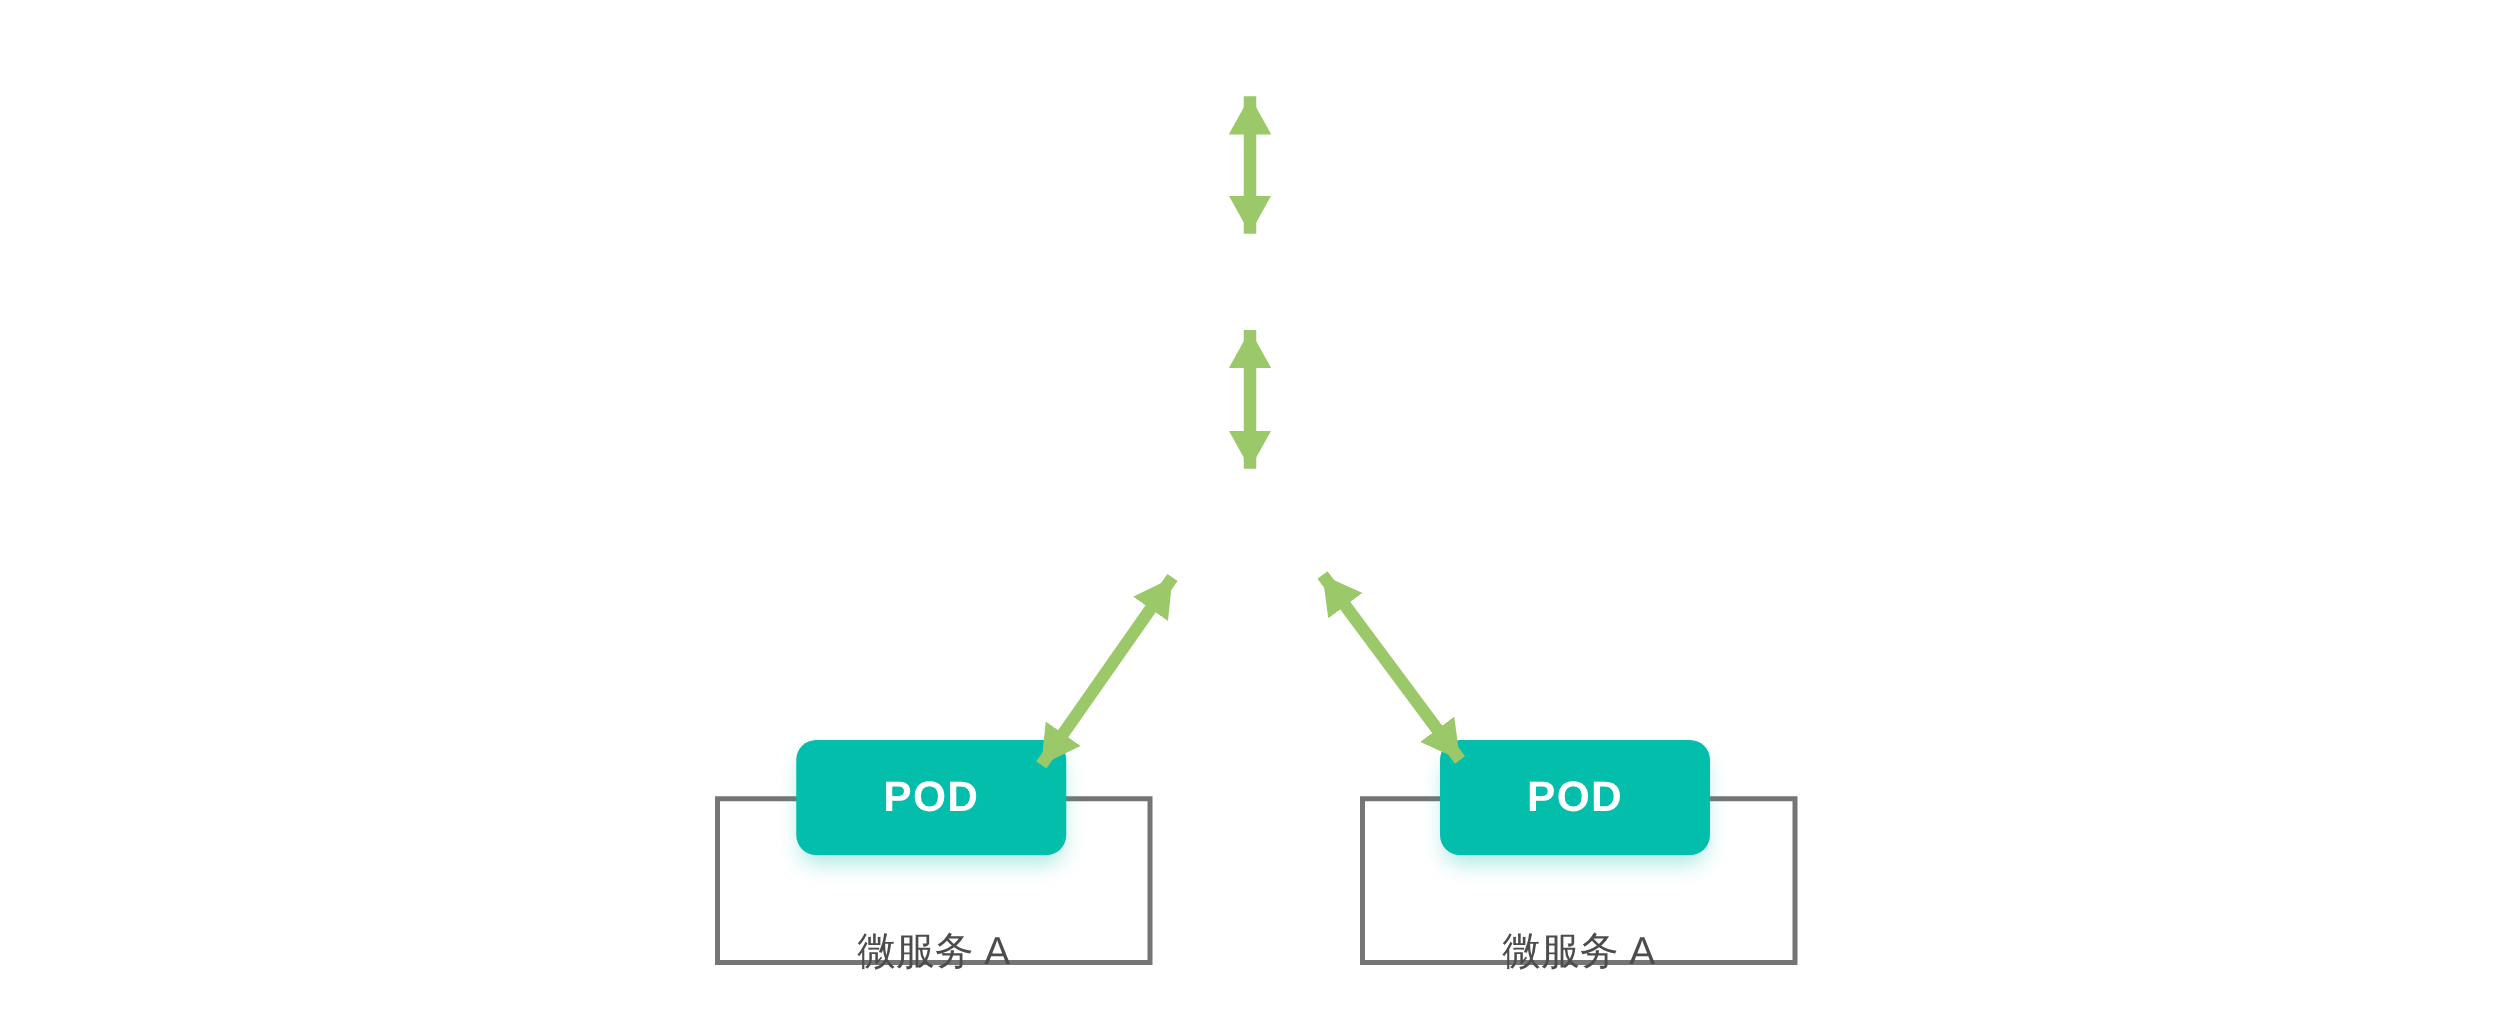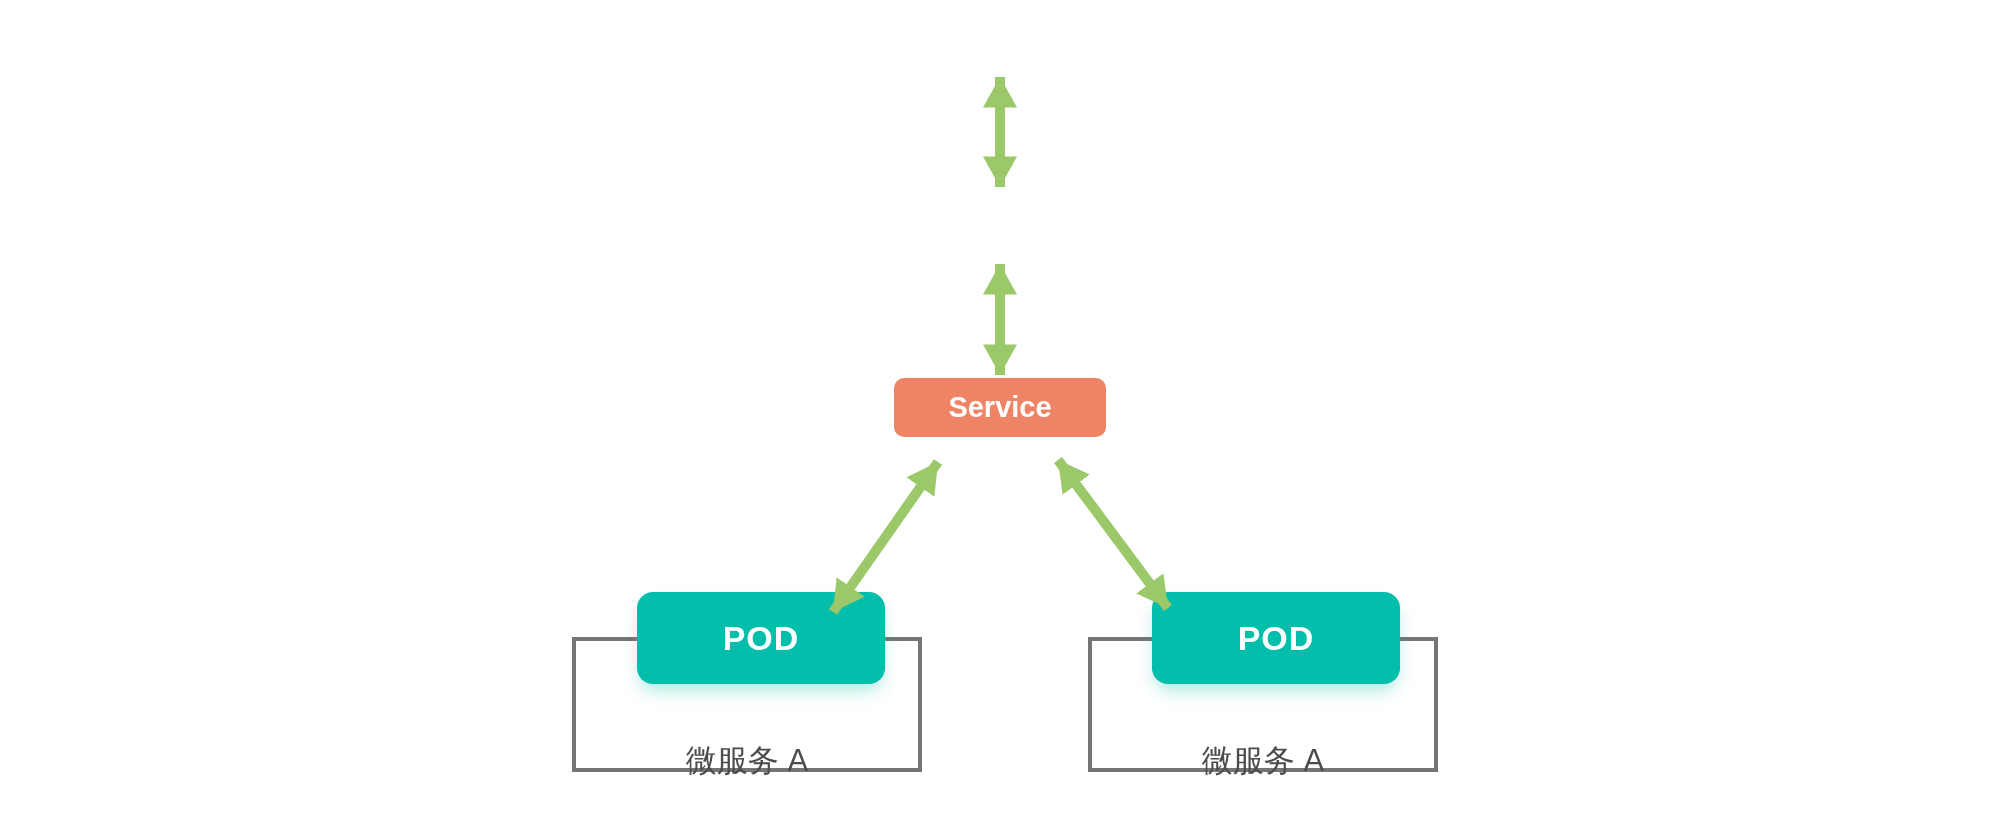--- a/index.html
+++ b/index.html
@@ -62,21 +62,21 @@
     display: block;
     margin-top: 99px;
     width: 100%;
     text-align: center;
     font-size: 31px;
     font-weight: 500;
     color: var(--text-dark, #4C4C4C);
   }
   .pod-box {
     position: absolute;
-    width: 248px; height: 92px;
+    width: 216px; height: 92px;
     display: flex;
     align-items: center;
     justify-content: center;
     background: var(--node-teal, #02BEAB);
     color: #ffffff;
     font-size: 34px;
     font-weight: 700;
     border-radius: 16px;
     letter-spacing: 1px;
     box-shadow: 0 10px 18px -4px rgba(2, 190, 171, 0.35);
@@ -112,21 +112,20 @@
         <path class="arrow-head" d="M0,0 L9,5 L0,10 Z"></path>
       </marker>
     </defs>
     <line class="arrow-line" x1="1000" y1="77" x2="1000" y2="187" marker-start="url(#ah)" marker-end="url(#ah)"></line>
     <line class="arrow-line" x1="1000" y1="264" x2="1000" y2="375" marker-start="url(#ah)" marker-end="url(#ah)"></line>
     <line class="arrow-line" x1="938" y1="462" x2="833" y2="612" marker-start="url(#ah)" marker-end="url(#ah)"></line>
     <line class="arrow-line" x1="1058" y1="460" x2="1168" y2="608" marker-start="url(#ah)" marker-end="url(#ah)"></line>
   </svg>
 
 
-  <div class="node-pill node-service">Service</div>
 
   <div class="ms-box ms-box-left">
     <span class="ms-label">微服务 A</span>
   </div>
 
   <div class="ms-box ms-box-right">
     <span class="ms-label">微服务 A</span>
   </div>
 
   <div class="pod-box pod-left">POD</div>

